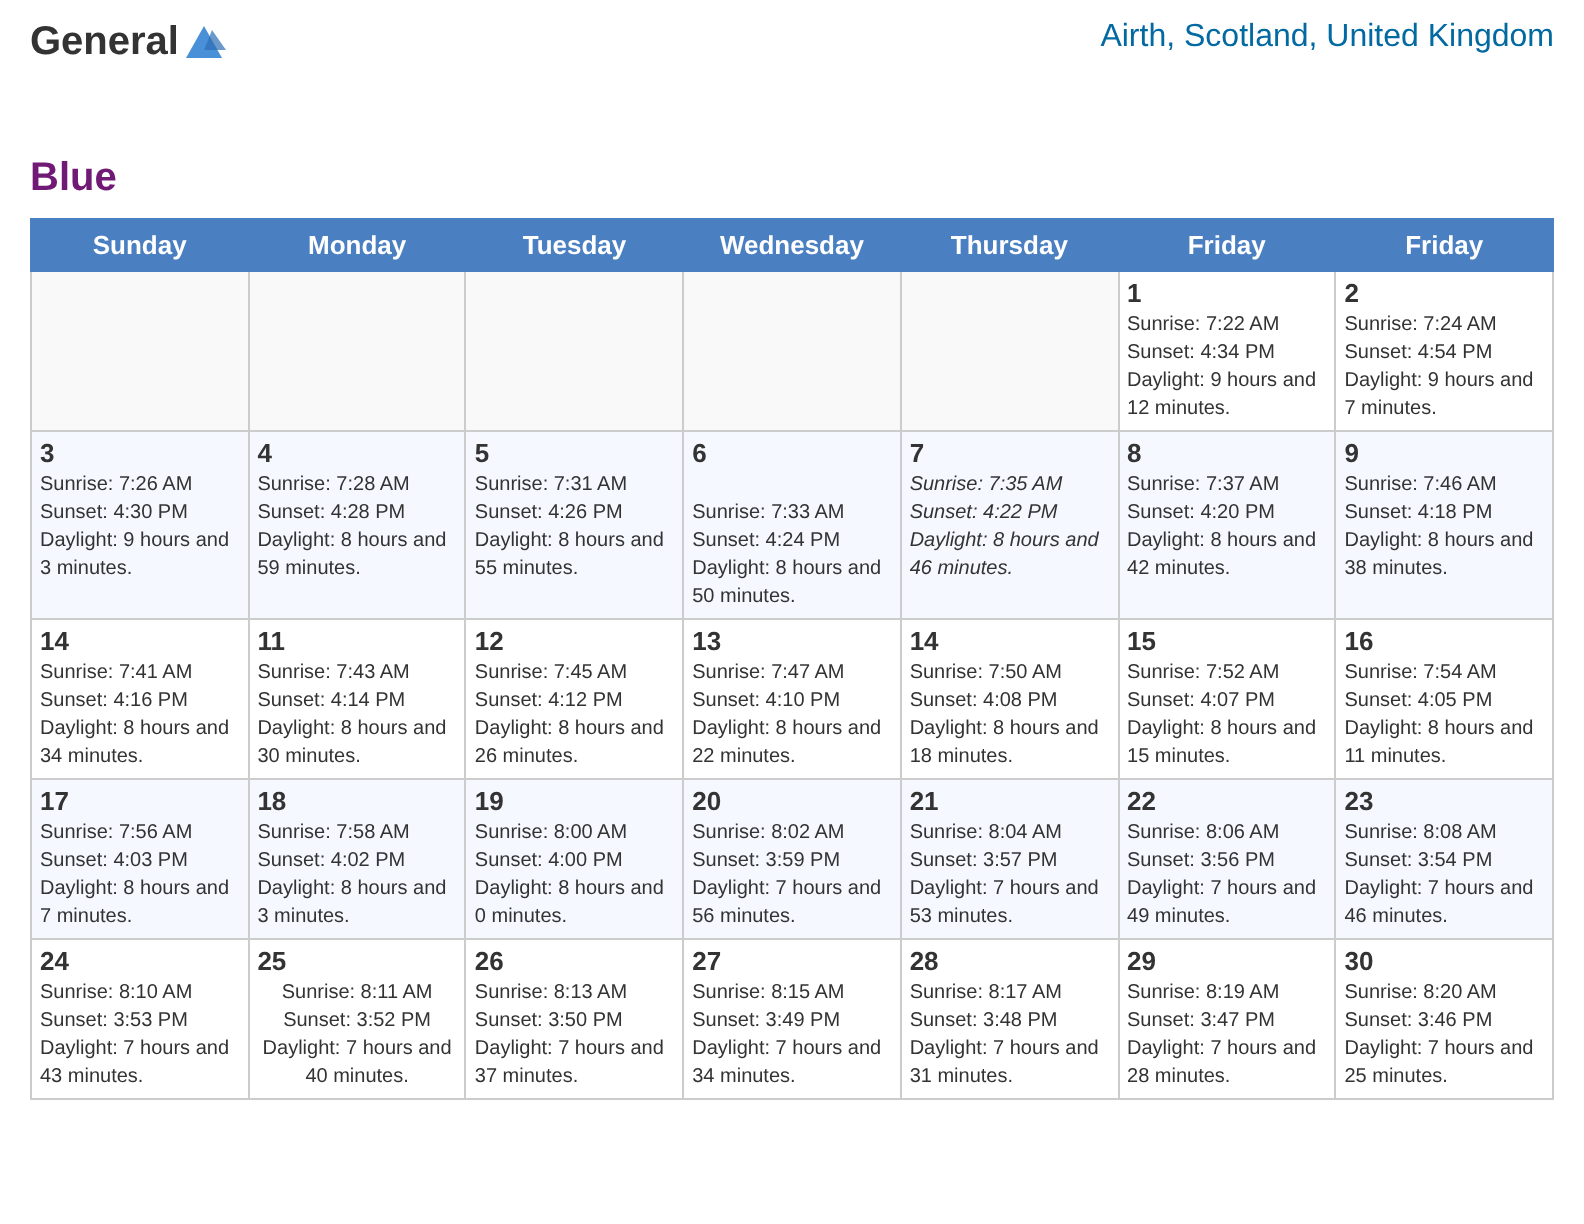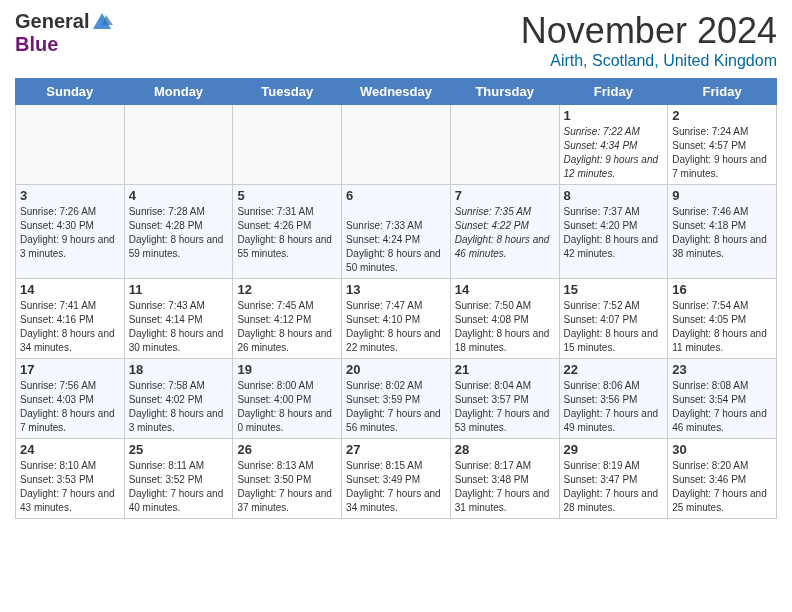--- a/index.html
+++ b/index.html
@@ -1,19 +1,19 @@
 <!DOCTYPE html>
 <html><head>
   <meta charset="utf-8">
   <style>
     * { box-sizing: border-box; margin: 0; padding: 0; }
     body { font-family: Arial, sans-serif; background: #fff; width: 792px; min-height: 612px; }
     .page { width: 792px; padding: 10px 15px; }
     .header { display: flex; align-items: flex-start; justify-content: space-between; margin-bottom: 8px; }
-    .logo { display: flex; flex-direction: column; align-items: flex-start; }
+    .logo { display: flex; flex-direction: column; align-items: flex-start; gap: 45px; }
     .logo-text { display: flex; align-items: center; }
     .logo-general { font-size: 20px; font-weight: bold; color: #333; }
     .logo-blue { font-size: 20px; font-weight: bold; color: #701a75; }
     .logo-icon { width: 22px; height: 22px; margin-left: 2px; }
     .title-block { text-align: right; }
     .month-title { font-size: 36px; color: #333; font-weight: 300; }
     .location { font-size: 16px; color: #0369a1; }
     table { width: 100%; border-collapse: collapse; padding-left: 36px; }
     th { background: #4a7fc1; color: #fff; text-align: center; padding: 5px 2px; font-size: 13px; border: 1px solid #4a7fc1; }
     td { border: 1px solid #ccc; vertical-align: top; padding: 3px 4px; font-size: 10.5px; color: #333; width: 14.28%; min-height: 80px; height: 80px; }
@@ -35,21 +35,20 @@
         <svg class="logo-icon" viewBox="0 0 22 22">
           <polygon points="11,2 20,18 2,18" fill="#4a90d9"></polygon>
           <polygon points="15,4 22,14 11,14" fill="#2d6db5" opacity="0.7"></polygon>
         </svg>
       </div>
       <div>
         <span class="logo-blue">Blue</span>
       </div>
     </div>
     <div class="title-block">
-      <div class="month-title">November 2024</div>
       <div class="location">Airth, Scotland, United Kingdom</div>
     </div>
   </div>
 
   <table>
     <thead>
       <tr>
       <th>Sunday</th>
           <th>Monday</th>
           <th>Tuesday</th>
@@ -61,28 +60,28 @@
     </thead>
     <tbody id="calendar-body">
     <tr>
           <td class="empty"></td>
           <td class="empty"></td>
           <td class="empty"></td>
           <td class="empty"></td>
           <td class="empty"></td>
           <td class="has-date">
             <span class="day-num">1</span>
-            <div class="day-info" style="white-space: pre-line; font-style: italic;">Sunrise: 7:22 AM
+            <div class="day-info" style="white-space: pre-line;">Sunrise: 7:22 AM
 Sunset: 4:34 PM
 Daylight: 9 hours and 12 minutes.</div>
           </td>
           <td class="has-date">
             <span class="day-num">2</span>
             <div class="day-info" style="white-space: pre-line;">Sunrise: 7:24 AM
-Sunset: 4:57 PM
+Sunset: 4:54 PM
 Daylight: 9 hours and 7 minutes.</div>
           </td>
         </tr>
         <tr>
           <td class="has-date">
             <span class="day-num">3</span>
             <div class="day-info" style="white-space: pre-line;">Sunrise: 7:26 AM
 Sunset: 4:30 PM
 Daylight: 9 hours and 3 minutes.</div>
           </td>
@@ -213,21 +212,21 @@
         </tr>
         <tr>
           <td class="has-date">
             <span class="day-num">24</span>
             <div class="day-info" style="white-space: pre-line;">Sunrise: 8:10 AM
 Sunset: 3:53 PM
 Daylight: 7 hours and 43 minutes.</div>
           </td>
           <td class="has-date">
             <span class="day-num">25</span>
-            <div class="day-info" style="white-space: pre-line;">Sunrise: 8:11 AM
+            <div class="day-info" style="white-space: pre-line; text-align: center;">Sunrise: 8:11 AM
 Sunset: 3:52 PM
 Daylight: 7 hours and 40 minutes.</div>
           </td>
           <td class="has-date">
             <span class="day-num">26</span>
             <div class="day-info" style="white-space: pre-line;">Sunrise: 8:13 AM
 Sunset: 3:50 PM
 Daylight: 7 hours and 37 minutes.</div>
           </td>
           <td class="has-date">

